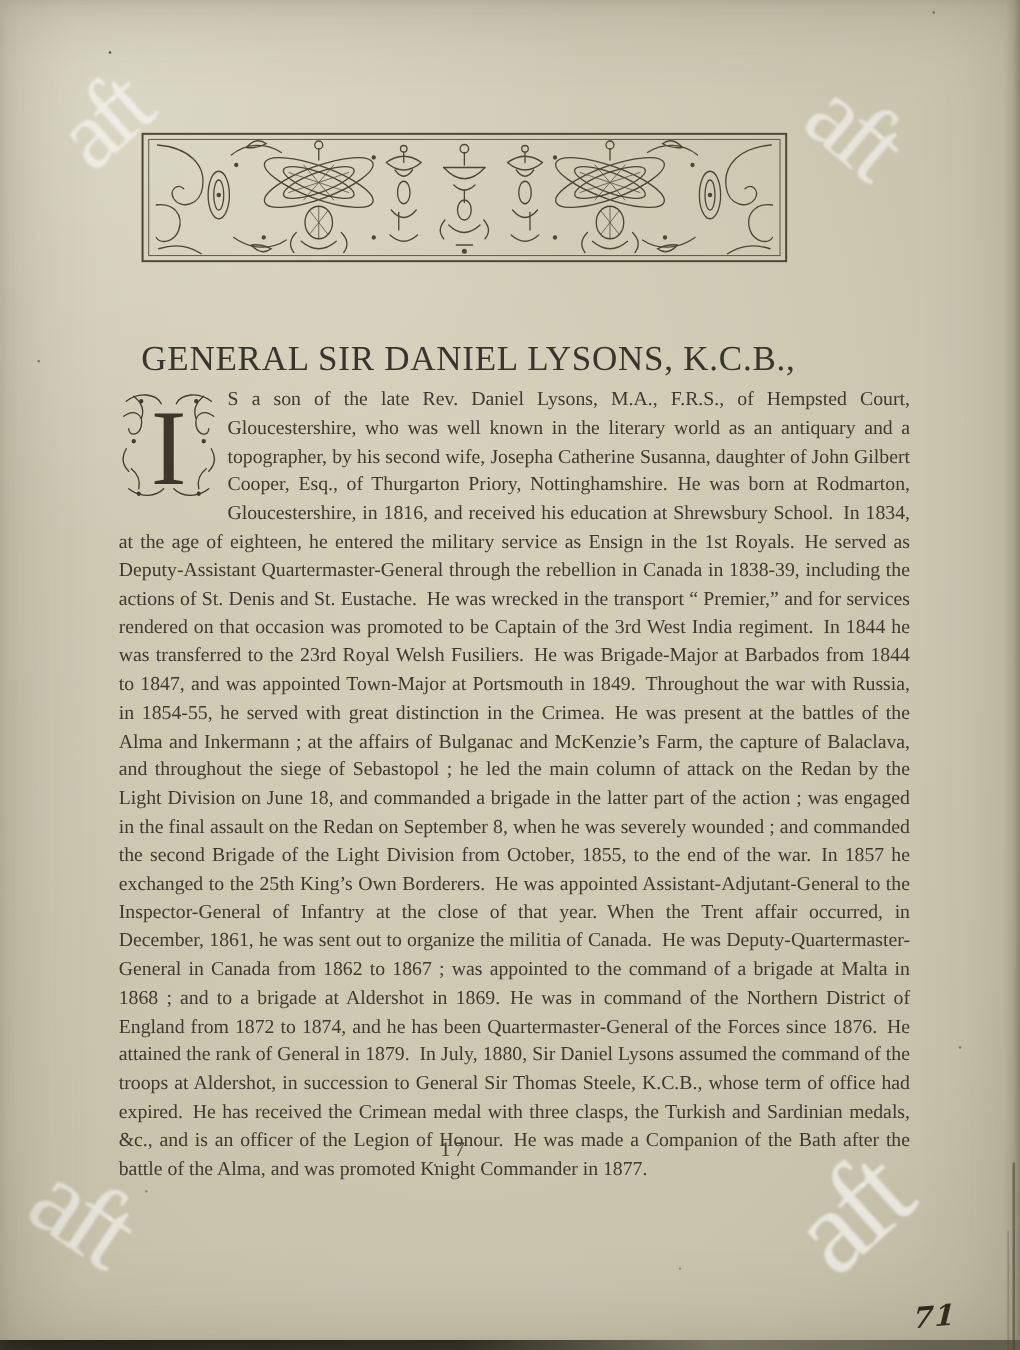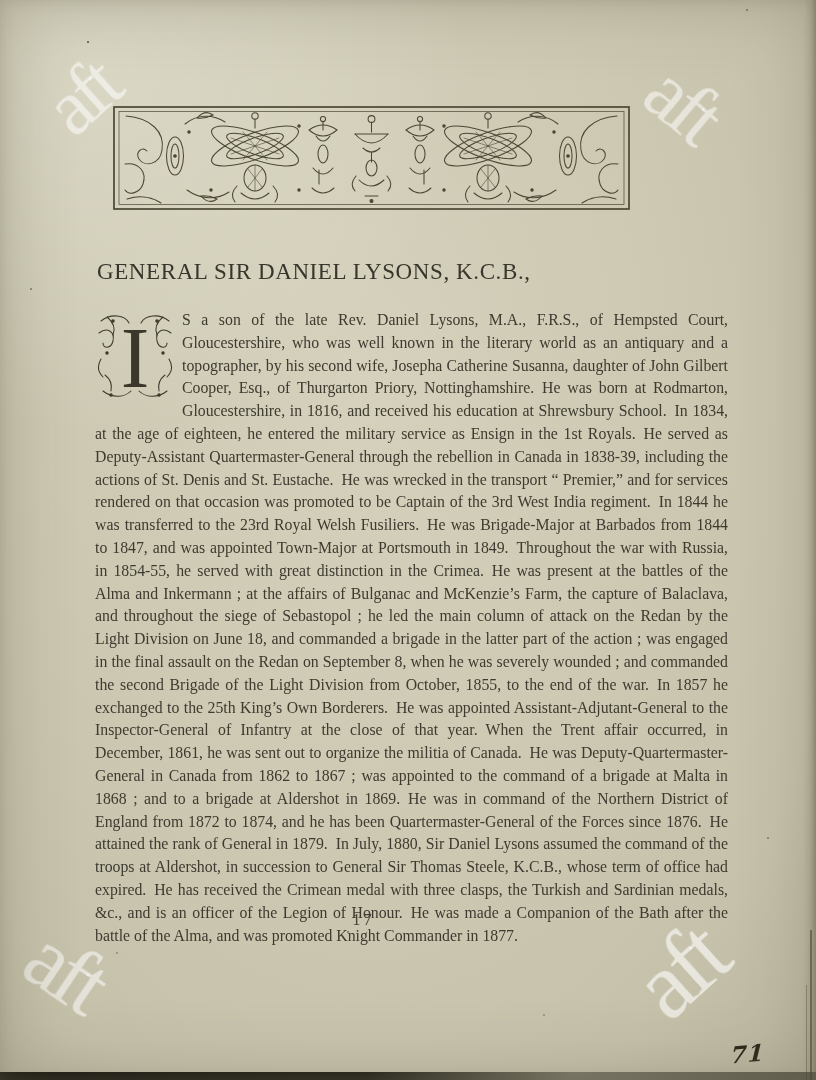--- a/index.html
+++ b/index.html
@@ -16,22 +16,22 @@
   
   .wm{position:absolute;z-index:1;font-family:"Liberation Serif",serif;
     color:rgba(255,255,255,0.55);filter:blur(0.7px);letter-spacing:-5px;user-select:none;}
   .wm-tl{left:48px;top:52px;font-size:78px;transform:rotate(-42deg);}
   .wm-tr{left:648px;top:58px;font-size:80px;transform:rotate(40deg);}
   .wm-bl{left:28px;top:920px;font-size:86px;transform:rotate(34deg);}
   .wm-br{left:636px;top:915px;font-size:96px;transform:rotate(-42deg);color:rgba(255,255,255,0.6);}
   
   .headpiece{position:absolute;left:113px;top:106px;width:517px;height:104px;z-index:2;}
   
-  .title{position:absolute;left:97px;top:258px;width:640px;margin:0;z-index:2;
-    font-size:23px;font-weight:400;letter-spacing:0.6px;color:#38362c;line-height:28px;}
+  .title{position:absolute;left:97px;top:258px;width:640px;margin:16px;z-index:2;
+    font-size:28px;font-weight:400;letter-spacing:0.6px;color:#38362c;line-height:28px;}
   
   .bodyblock{position:absolute;left:95px;top:309px;width:633px;margin:0;z-index:2;
     font-size:15.8px;line-height:22.8px;text-align:justify;color:#3e3a30;}
   .dropcap{float:left;width:80px;height:90px;margin:2px 7px 12px 0;}
   
   .pagenum{position:absolute;left:83px;top:910px;width:633px;text-align:center;z-index:2;
     transform:translateX(-36px);font-size:16.5px;letter-spacing:3px;color:#464236;}
   
   .folio{position:absolute;left:731px;top:1040px;z-index:3;
     font-family:"DejaVu Serif",serif;font-style:italic;font-weight:700;font-size:23px;

